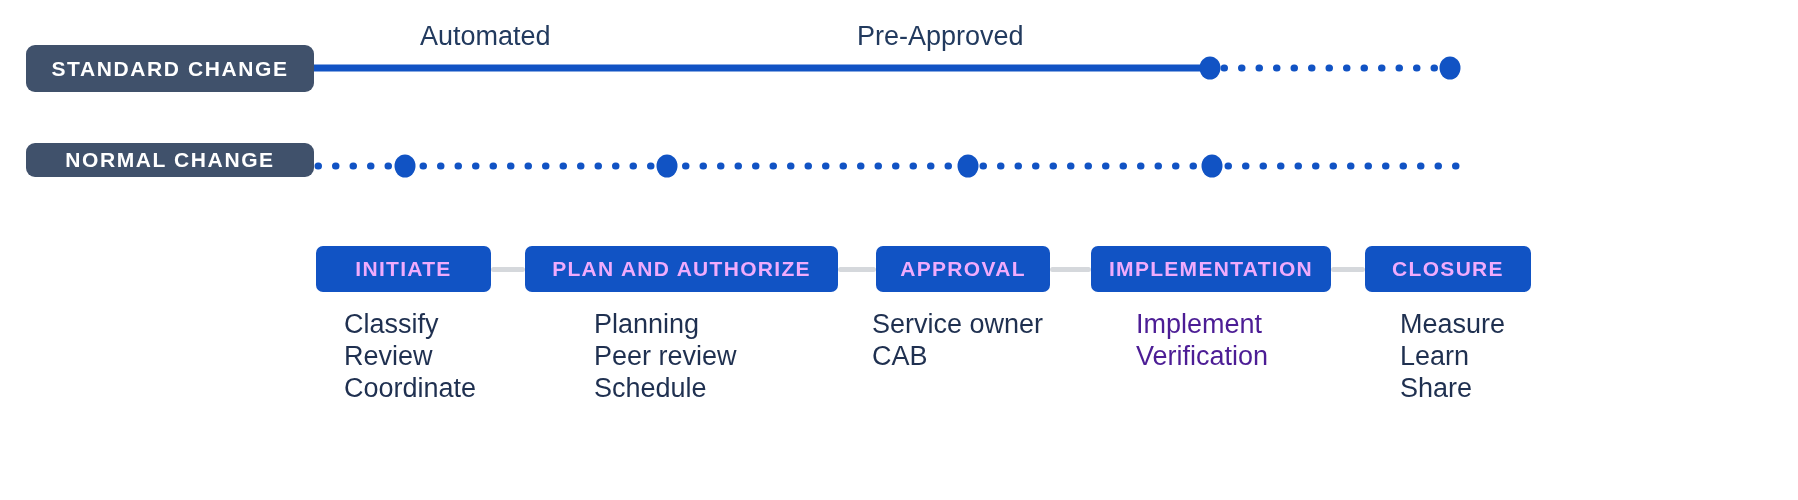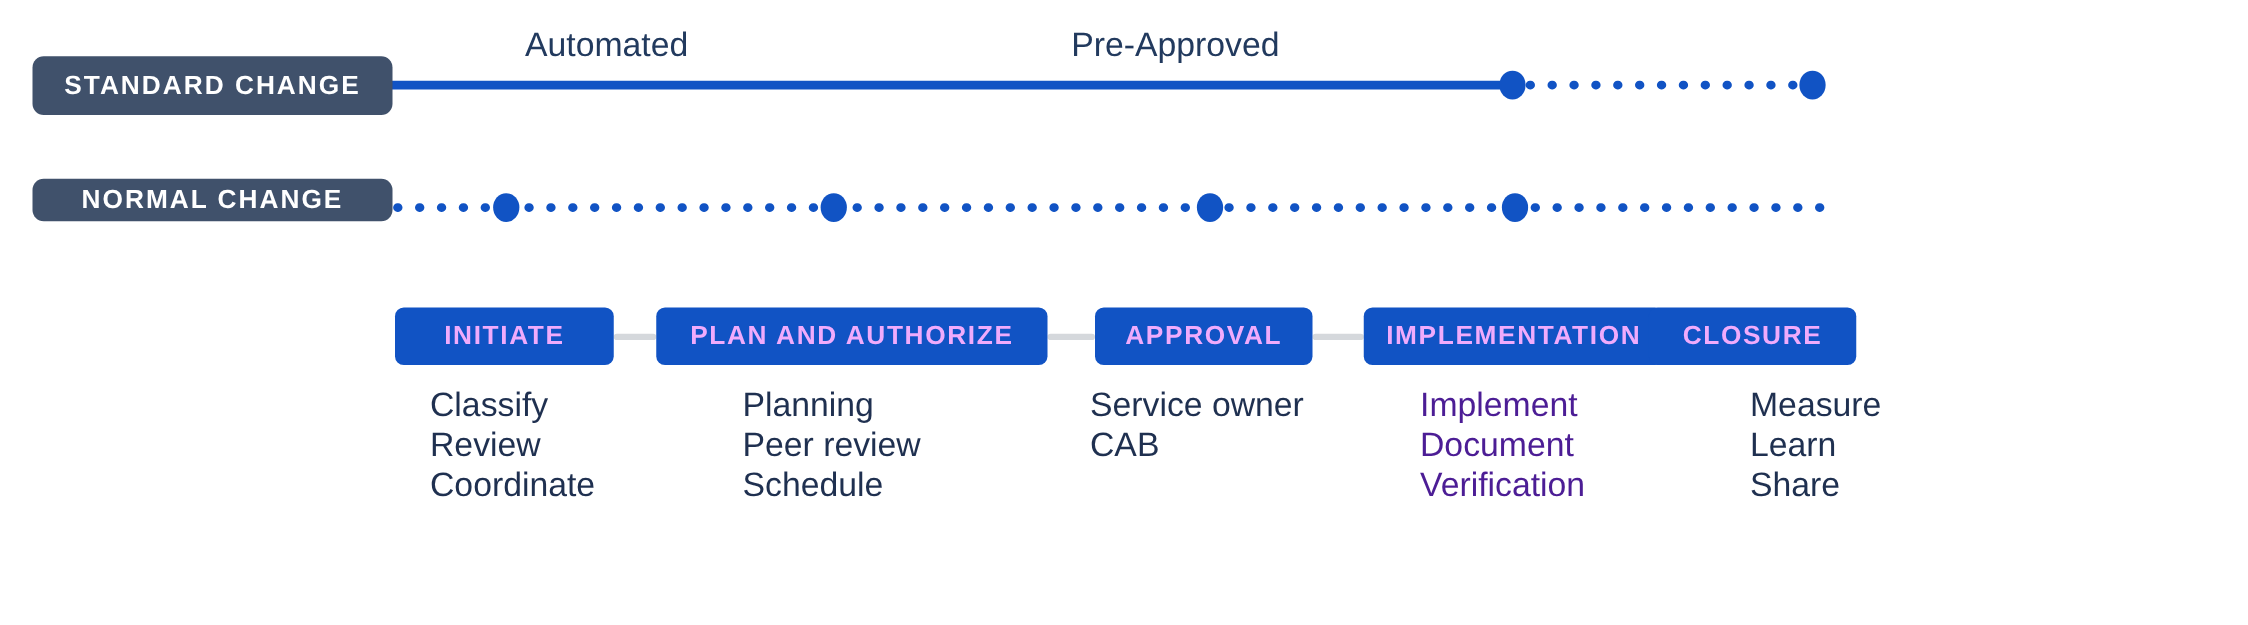--- a/index.html
+++ b/index.html
@@ -124,21 +124,21 @@
       </div>
       <div class="stage-bar" style="left: 209px; width: 313px; background: rgb(17, 83, 196);">
         <span>PLAN AND AUTHORIZE</span>
       </div>
       <div class="stage-bar" style="left: 560px; width: 174px; background: rgb(17, 83, 196);">
         <span>APPROVAL</span>
       </div>
       <div class="stage-bar" style="left: 775px; width: 240px; background: rgb(17, 83, 196);">
         <span>IMPLEMENTATION</span>
       </div>
-      <div class="stage-bar" style="left: 1003px; width: 166px; background: rgb(17, 83, 196);">
+      <div class="stage-bar" style="left: 1049px; width: 166px; background: rgb(17, 83, 196);">
         <span>CLOSURE</span>
       </div>
     </div>
 
   <div id="lists">
       <div class="stage-list" style="left: 344px; color: rgb(31, 48, 80);">
         <div>Classify</div>
         <div>Review</div>
         <div>Coordinate</div>
       </div>
@@ -146,21 +146,20 @@
         <div>Planning</div>
         <div>Peer review</div>
         <div>Schedule</div>
       </div>
       <div class="stage-list" style="left: 872px; color: rgb(31, 48, 80);">
         <div>Service owner</div>
         <div>CAB</div>
       </div>
       <div class="stage-list" style="left: 1136px; color: #4c1d95;">
         <div>Implement</div>
-        <div>Document</div>
         <div>Verification</div>
       </div>
       <div class="stage-list" style="left: 1400px; color: rgb(31, 48, 80);">
         <div>Measure</div>
         <div>Learn</div>
         <div>Share</div>
       </div>
     </div>
 
 </div>

